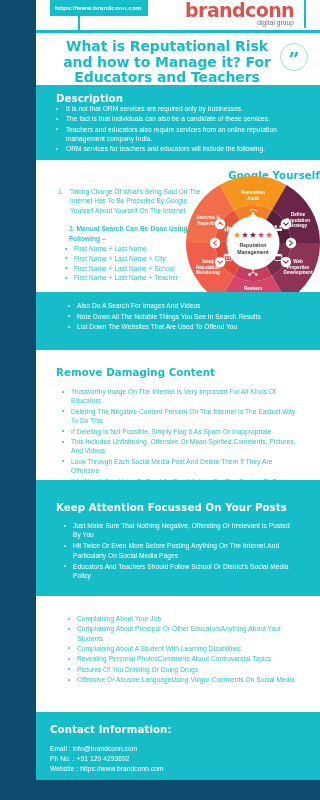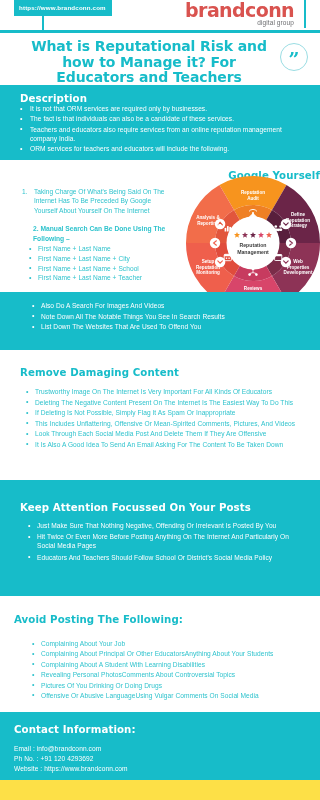--- a/index.html
+++ b/index.html
@@ -2,21 +2,21 @@
 <html><head>
 <meta charset="utf-8">
 <style>
   * { box-sizing: border-box; margin: 0; padding: 0; }
   html, body {
     width: 320px; height: 800px;
     font-family: "Liberation Sans", sans-serif;
     background: #ffffff;
     overflow: hidden;
   }
-  .page { position: relative; width: 320px; height: 800px; background:#fde047; }
+  .page { position: relative; width: 320px; height: 800px; background:#0c4a6e;padding-left:36px; }
 
   
   .header {
     position: relative; height: 33px;
     border-bottom: 3px solid #17bcc9;
     background: #fff;
   }
   .url-tab {
     position: absolute; left: 14px; top: 0;
     background: #17bcc9; color: #ffffff;
@@ -376,21 +376,20 @@
   <div class="band-teal kac">
     <div class="sec-title">Keep Attention Focussed On Your Posts</div>
     <ul class="blist">
       <li>Just Make Sure That Nothing Negative, Offending Or Irrelevant Is Posted By You</li>
       <li>Hit Twice Or Even More Before Posting Anything On The Internet And Particularly On Social Media Pages</li>
       <li>Educators And Teachers Should Follow School Or District's Social Media Policy</li>
     </ul>
   </div>
 
   <div class="band-white avp">
-    <div class="sec-title">Avoid Posting The Following:</div>
     <ul class="blist">
       <li>Complaining About Your Job</li>
       <li>Complaining About Principal Or Other EducatorsAnything About Your Students</li>
       <li>Complaining About A Student With Learning Disabilities</li>
       <li>Revealing Personal PhotosComments About Controversial Topics</li>
       <li>Pictures Of You Drinking Or Doing Drugs</li>
       <li>Offensive Or Abusive LanguageUsing Vulgar Comments On Social Media</li>
     </ul>
   </div>
 

